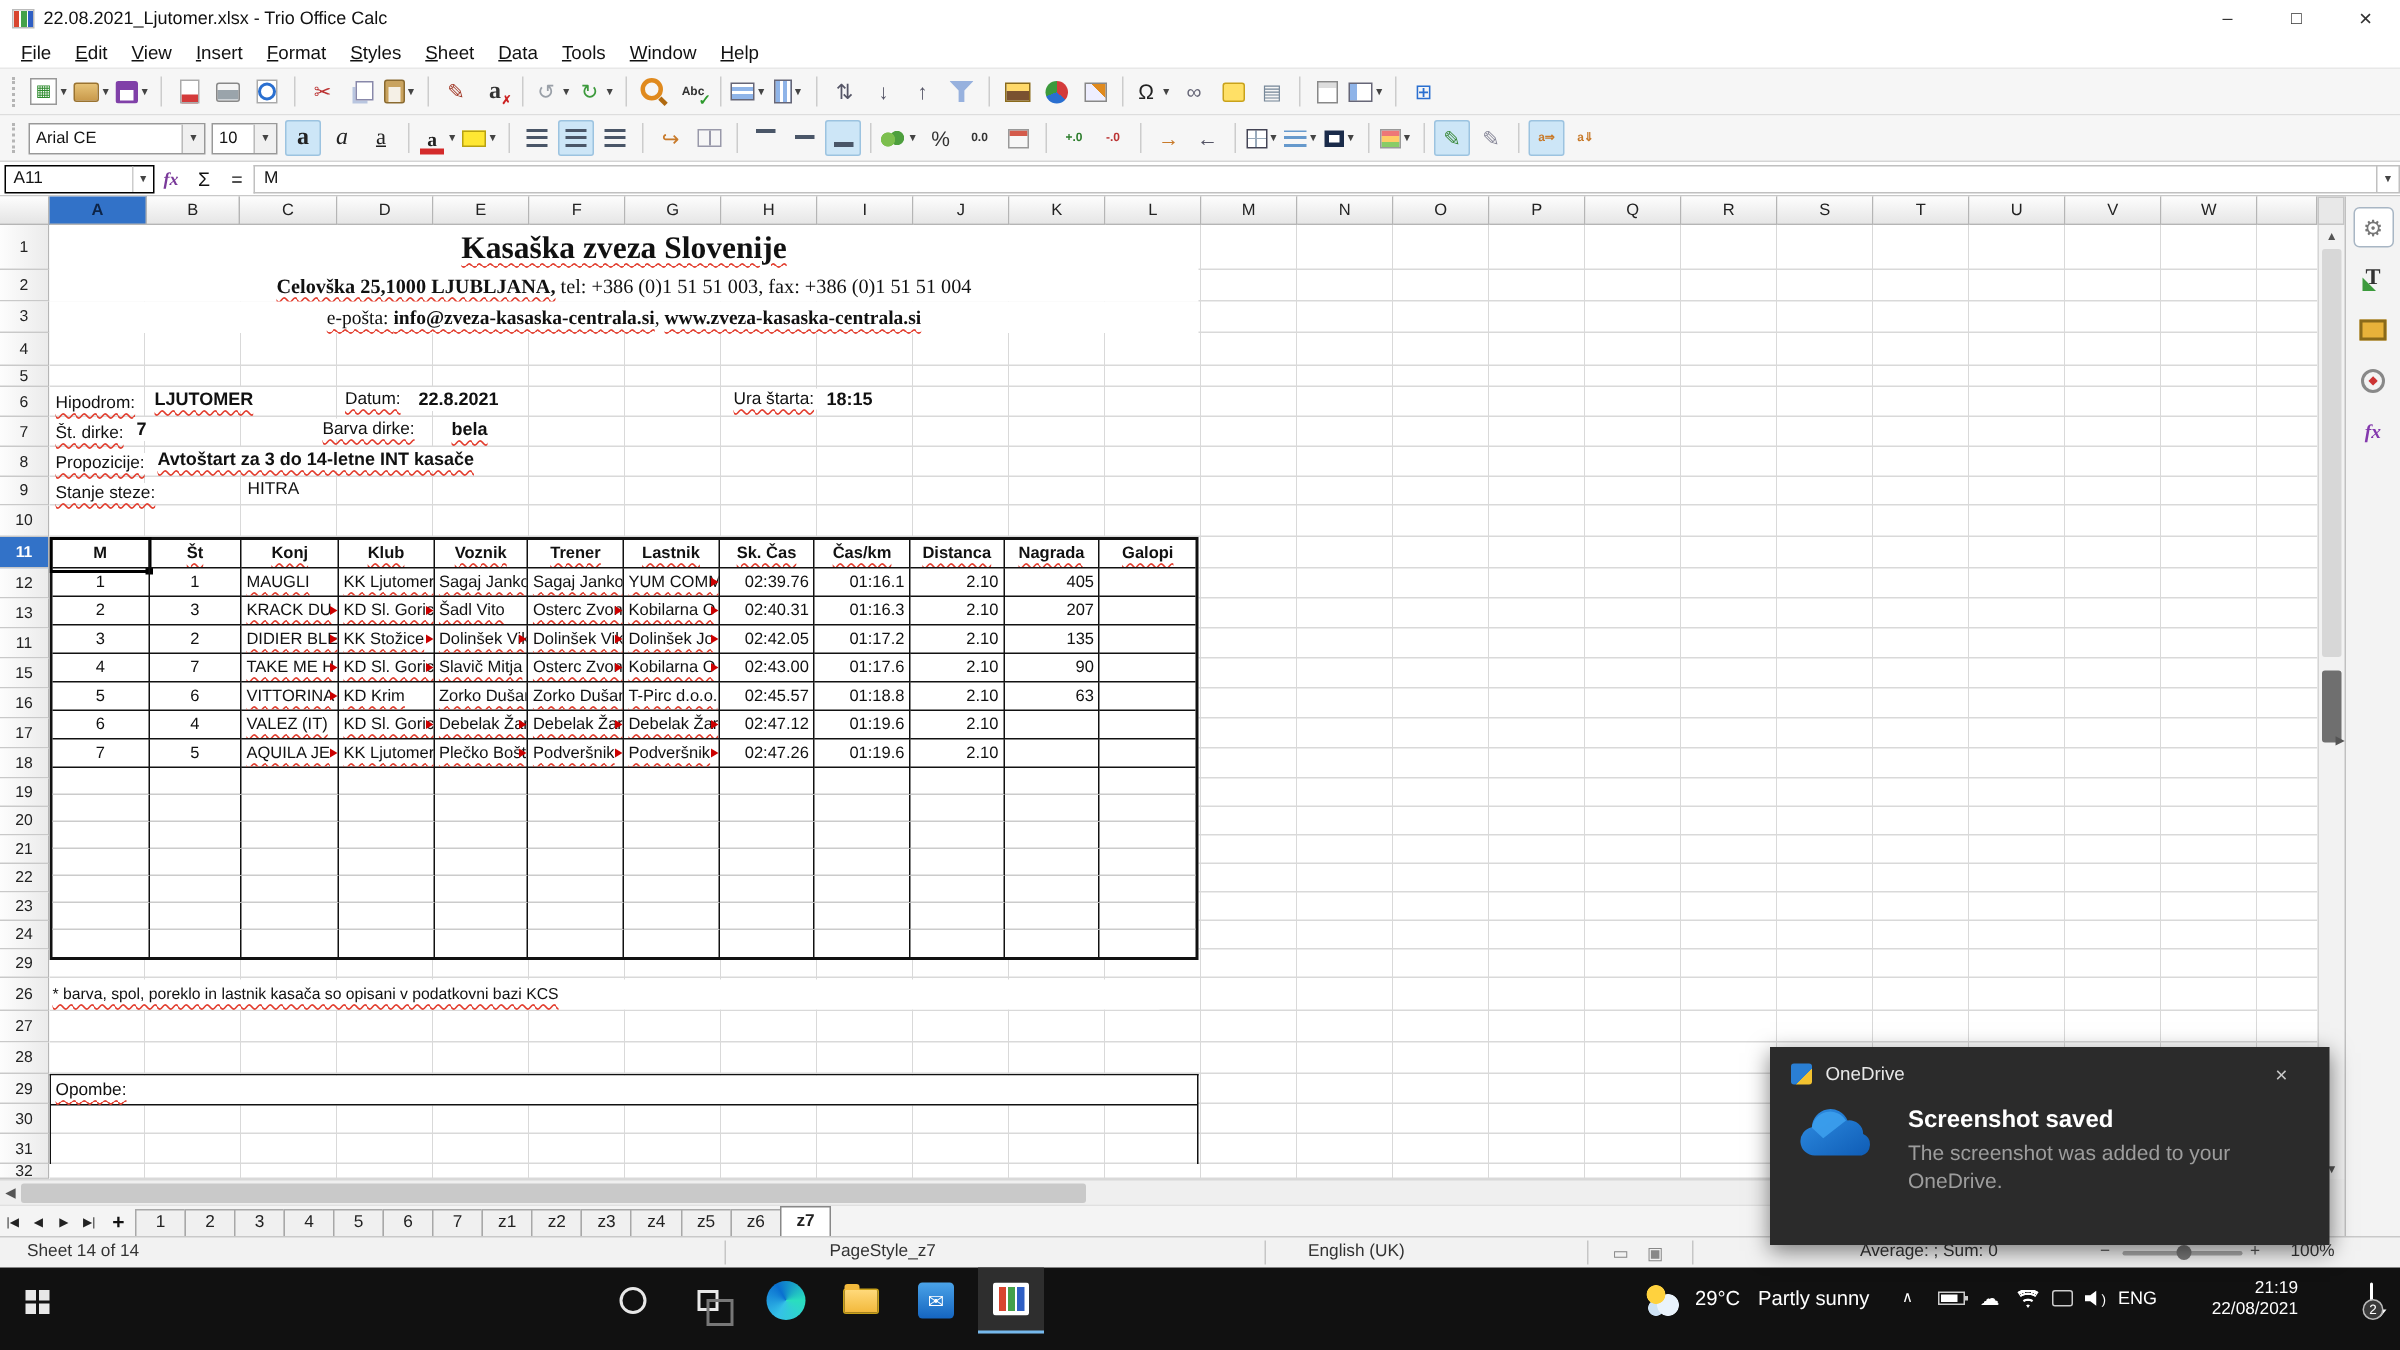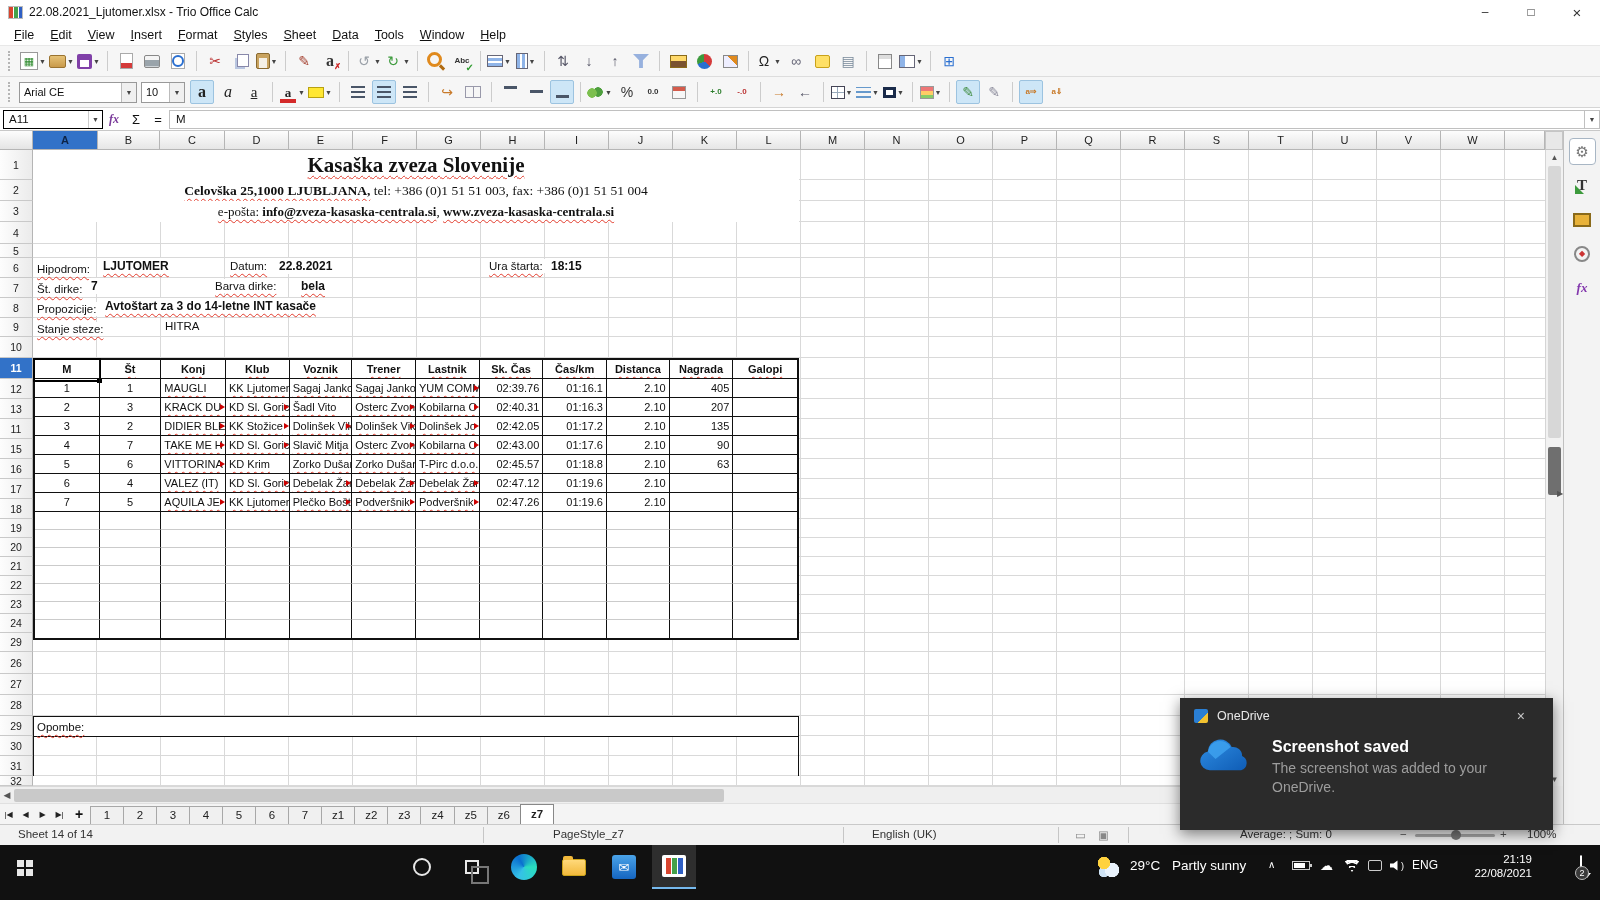--- a/index.html
+++ b/index.html
@@ -1005,20 +1005,23 @@
         <span class="tcell al" style="width: 64px;"></span>
         <span class="tcell al" style="width: 64px;"></span>
         <span class="tcell al" style="width: 64px;"></span>
         <span class="tcell al" style="width: 64px;"></span>
         <span class="tcell al" style="width: 63px;"></span>
         <span class="tcell al" style="width: 64px;"></span>
         <span class="tcell al" style="width: 64px;"></span>
       </div>
     </div>
 
+  <div class="blk" style="left:0;top:503px;width:740px;height:20px;font-size:10.5px;display:flex;align-items:center;padding-left:2px">
+    <span class="sq">* barva, spol, poreklo in lastnik kasača so opisani v podatkovni bazi KCS</span>
+  </div>
 
   <div id="notesbox">
     <div class="nrow">
         <span class="sq">Opombe:</span>
       </div>
   </div>
 </div>
 
 <div id="vs-corner"></div>
 <div id="vscroll">

